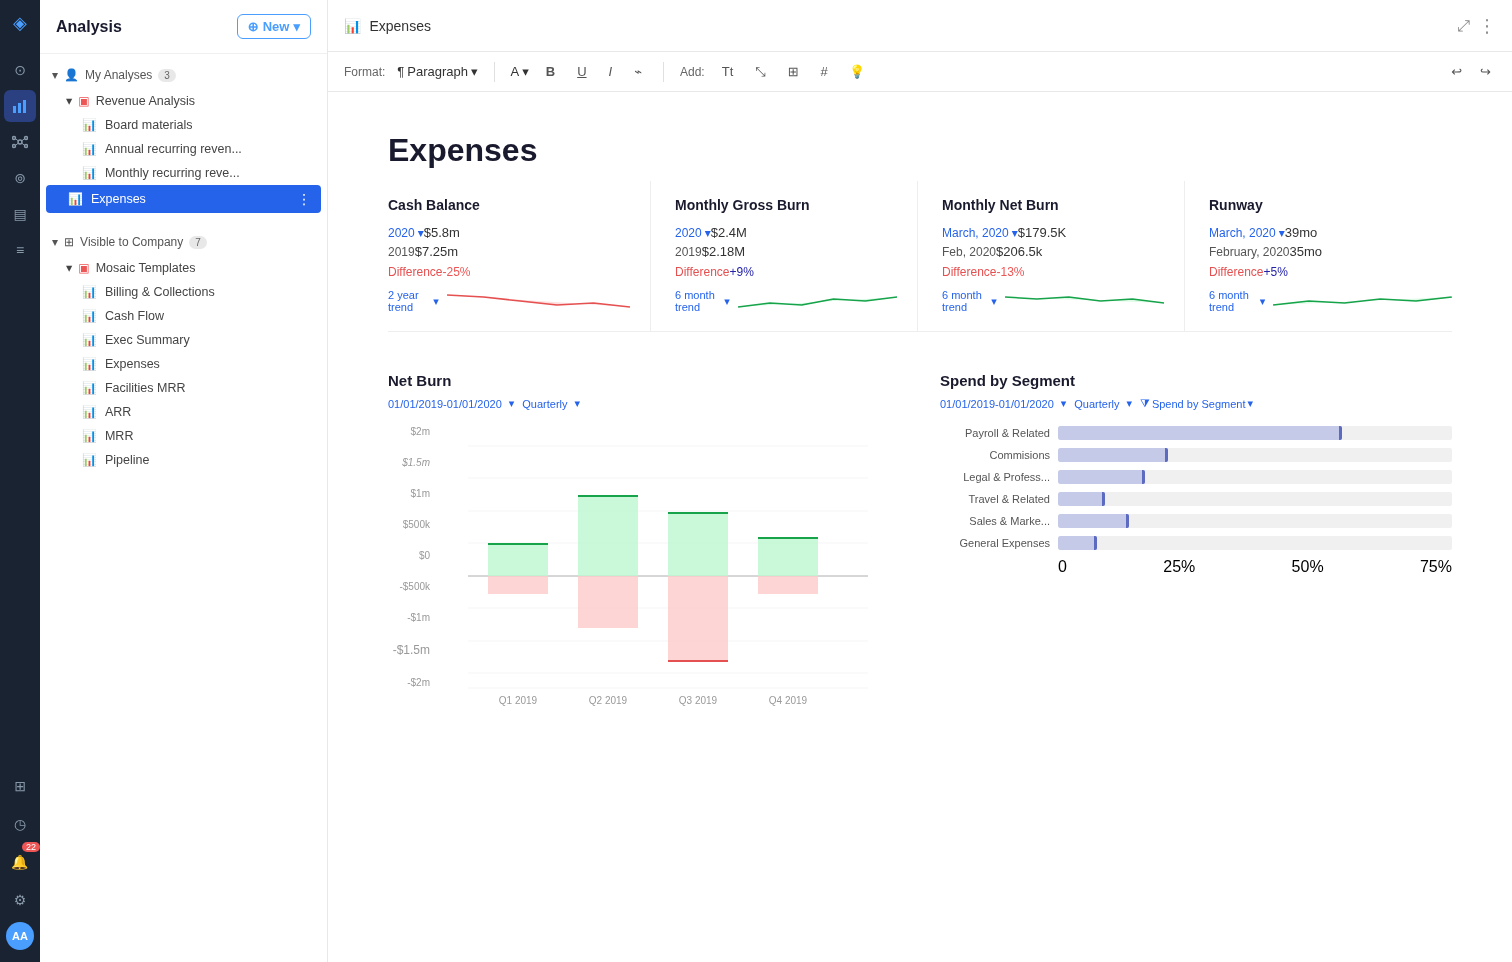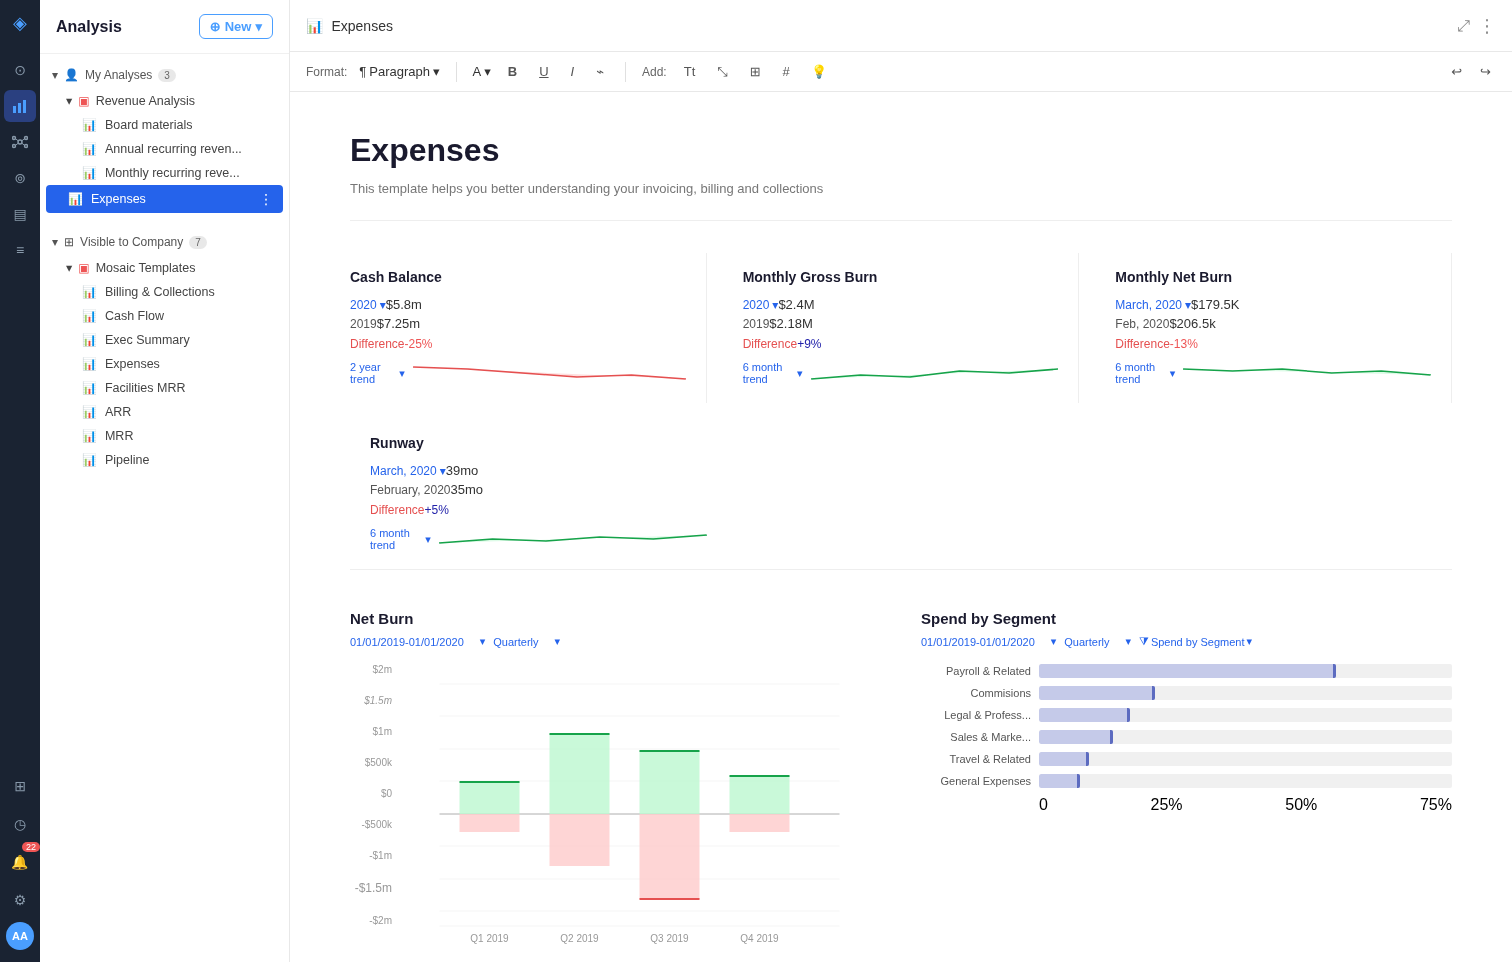--- a/index.html
+++ b/index.html
@@ -23,21 +23,21 @@
       color: #8899aa; font-size: 14px; border-radius: 6px; cursor: pointer;
     }
     .icon-bar-item.active { background: #2a4080; color: #4a9eff; }
     .icon-bar-bottom { margin-top: auto; display: flex; flex-direction: column; align-items: center; gap: 6px; }
     .notif-badge { position: relative; }
     .badge { position: absolute; top: -4px; right: -4px; background: #e55; color: #fff; font-size: 9px; border-radius: 8px; padding: 0 4px; min-width: 16px; text-align: center; }
     .avatar-circle { width: 28px; height: 28px; border-radius: 50%; background: #4a9eff; color: #fff; display: flex; align-items: center; justify-content: center; font-size: 11px; font-weight: bold; }
 
     
     .sidebar {
-      width: 250px;
+      width: 288px;
       background: #fff;
       border-right: 1px solid #e8e8e8;
       display: flex;
       flex-direction: column;
       flex-shrink: 0;
       overflow-y: auto;
     }
     .sidebar-header {
       display: flex; align-items: center; justify-content: space-between;
       padding: 14px 16px;
@@ -104,22 +104,22 @@
     }
     .content-inner {
       background: #fff; margin: 0; padding: 40px 60px 60px;
       min-height: 100%;
     }
     .page-title { font-size: 32px; font-weight: 600; color: #1a1a2e; margin-bottom: 12px; }
     .page-subtitle { font-size: 13px; color: #777; margin-bottom: 32px; border-bottom: 1px solid #eee; padding-bottom: 24px; }
 
     
     .metrics-grid {
-      display: grid; grid-template-columns: 1fr 1fr 1fr;
-      gap: 16px; border-bottom: 1px solid #eee; margin-bottom: 40px;
+      display: grid; grid-template-columns: 1fr 1fr 1fr 1fr;
+      gap: 4px; border-bottom: 1px solid #eee; margin-bottom: 40px;
     }
     .metric-card { padding: 16px 20px 16px 0; border-right: 1px solid #eee; }
     .metric-card:last-child { border-right: none; padding-right: 0; }
     .metric-card:not(:first-child) { padding-left: 20px; }
     .metric-title { font-size: 14px; font-weight: 600; color: #1a1a2e; margin-bottom: 12px; }
     .metric-row { display: flex; align-items: center; justify-content: flex-start; margin-bottom: 4px; }
     .metric-year { font-size: 12px; color: #2563eb; display: flex; align-items: center; gap: 3px; cursor: pointer; }
     .metric-value { font-size: 13px; color: #333; font-weight: 500; }
     .metric-year-plain { font-size: 12px; color: #555; }
     .metric-diff { font-size: 12px; color: #e55; }
@@ -131,21 +131,21 @@
     
     svg.sparkline { width: 100%; height: 28px; }
 
     
     .charts-grid { display: grid; grid-template-columns: 1fr 1fr; gap: 40px; }
     .chart-section { }
     .chart-title { font-size: 15px; font-weight: 600; color: #1a1a2e; margin-bottom: 8px; }
     .chart-controls { display: flex; align-items: center; gap: 8px; margin-bottom: 16px; }
     .chart-control-btn {
       font-size: 11px; color: #2563eb; background: none; border: none; cursor: pointer;
-      display: flex; align-items: center; gap: 16px;
+      display: flex; align-items: center; gap: 7px;
     }
     .chart-filter-btn {
       font-size: 11px; color: #2563eb; background: none; border: none; cursor: pointer;
       display: flex; align-items: center; gap: 2px;
     }
     .filter-icon { color: #2563eb; font-size: 11px; }
 
     
     .bar-chart-wrap { position: relative; }
 
@@ -332,21 +332,20 @@
     <span class="format-btn">💡</span>
     <div style="margin-left:auto; display:flex; gap:8px;">
       <span class="format-btn">↩</span>
       <span class="format-btn">↪</span>
     </div>
   </div>
 
   <div class="content-area">
     <div class="content-inner">
       <h1 class="page-title">Expenses</h1>
-      <p class="page-subtitle">This template helps you better understanding your invoicing, billing and collections</p>
 
       <div class="metrics-grid">
 
         <div class="metric-card">
           <div class="metric-title">Cash Balance</div>
           <div class="metric-row">
             <span class="metric-year">
               <span>2020</span>
               <span>▾</span>
             </span>
@@ -561,29 +560,29 @@
                   <div class="hbar-fill" style="width: 28%;"></div>
                 </div>
               </div>
               <div class="hbar-row">
                 <span class="hbar-label">Legal &amp; Profess...</span>
                 <div class="hbar-track">
                   <div class="hbar-fill" style="width: 22%;"></div>
                 </div>
               </div>
               <div class="hbar-row">
+                <span class="hbar-label">Travel &amp; Related</span>
+                <div class="hbar-track">
+                  <div class="hbar-fill" style="width: 12%;"></div>
+                </div>
+              </div>
+              <div class="hbar-row">
                 <span class="hbar-label">Sales &amp; Marke...</span>
                 <div class="hbar-track">
                   <div class="hbar-fill" style="width: 18%;"></div>
-                </div>
-              </div>
-              <div class="hbar-row">
-                <span class="hbar-label">Travel &amp; Related</span>
-                <div class="hbar-track">
-                  <div class="hbar-fill" style="width: 12%;"></div>
                 </div>
               </div>
               <div class="hbar-row">
                 <span class="hbar-label">General Expenses</span>
                 <div class="hbar-track">
                   <div class="hbar-fill" style="width: 10%;"></div>
                 </div>
               </div>
             </div>
           <div class="hbar-x-labels">

